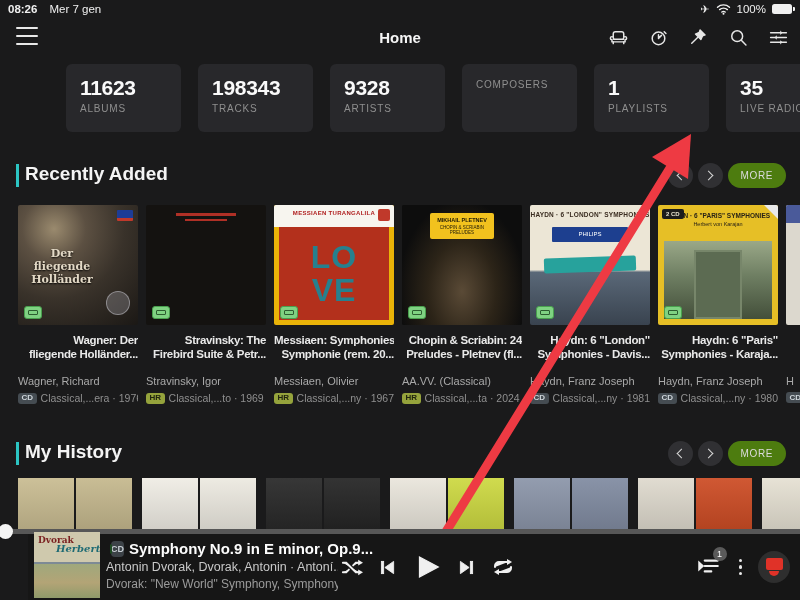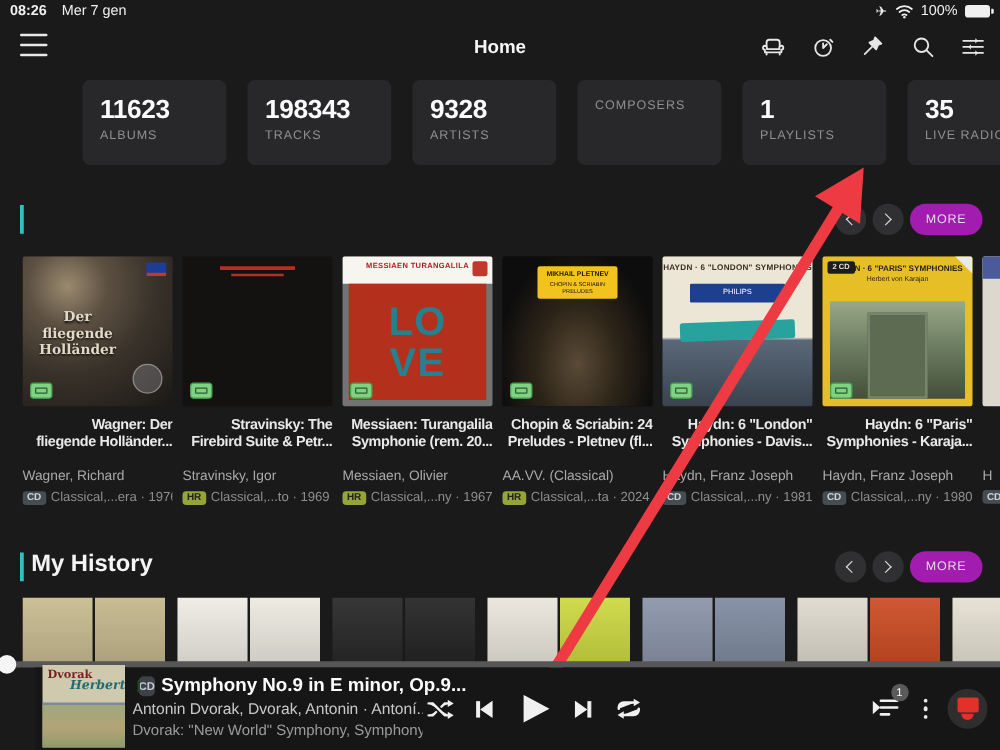--- a/index.html
+++ b/index.html
@@ -44,21 +44,21 @@
   .section-header { position:absolute; left:0; right:0; height:32px; }
   .section-header.recent { top:160px; } .section-header.history { top:438px; }
   .sec-bar { position:absolute; left:16px; top:4px; width:3px; height:23px; }
   .sec-title { position:absolute; left:25px; top:3px; font-size:19px; font-weight:700; color:#f4f4f4; }
   .sec-nav { position:absolute; right:14px; top:3px; display:flex; gap:5px; align-items:center; }
   .chev-btn { width:25px; height:25px; border-radius:50%; background:#303033;
     display:flex; align-items:center; justify-content:center; cursor:pointer; }
   .chev { width:7px; height:7px; border-left:1.6px solid #d8d8d8; border-bottom:1.6px solid #d8d8d8; }
   .chev.left { transform:rotate(45deg); margin-left:3px; }
   .chev.right { transform:rotate(-135deg); margin-right:3px; }
-  .more-btn { height:25px; border-radius:13px; background:#a21caf; color:#dcdcdc;
+  .more-btn { height:25px; border-radius:13px; background:#4d7c0f; color:#dcdcdc;
     font-size:10px; letter-spacing:0.6px; padding:0 13px; display:flex; align-items:center; cursor:pointer; }
   
   .albums-row { position:absolute; top:205px; left:18px; width:782px; display:flex; gap:8px; overflow:hidden; }
   .album-card { width:120px; flex:0 0 120px; cursor:pointer; }
   .cover { position:relative; width:120px; height:120px; border-radius:2px; overflow:hidden; }
   .t1,.t2 { font-size:11.5px; font-weight:700; color:#e9e9e9; line-height:14px;
     letter-spacing:-0.3px; white-space:nowrap; overflow:hidden;text-align:right; }
   .t1 { margin-top:8px; }
   .artist { margin-top:14px; font-size:11px; color:#a9a9a9; white-space:nowrap; overflow:hidden; }
   .meta-row { margin-top:5px; display:flex; align-items:center; gap:4px; }
@@ -75,21 +75,21 @@
   .cover-1 .gothic { position:absolute; left:4px; top:42px; width:80px; text-align:center;
     font-family:"DejaVu Serif", serif; font-weight:700; font-size:11px; line-height:13px; color:#e3d9c6;
     text-shadow:0 1px 2px #000; }
   .cover-1 .decca { position:absolute; right:5px; top:5px; width:16px; height:11px;
     background:#1d3c96; border-bottom:3px solid #c0392b; border-radius:1px; }
   .cover-1 .emblem { position:absolute; right:8px; bottom:10px; width:24px; height:24px;
     border-radius:50%; background:rgba(200,200,210,0.25); border:1px solid rgba(230,230,240,0.4); }
   .cover-2 { background:radial-gradient(ellipse at 45% 58%, #8a3a22 0%, #5724132 35%, #3a1a10 40%, #141210 72%); background-color:#141210; }
   .cover-2 .redtxt { position:absolute; top:8px; left:30px; width:60px; }
   .cover-2 .redtxt i { display:block; height:2.5px; background:#b03026; margin-bottom:3px; }
-  .cover-3 { background:#737373; }
+  .cover-3 { background:#eab308; }
   .cover-3 .band { position:absolute; top:0; left:0; right:0; height:22px; background:#f7f5ef;
     font-size:6px; font-weight:700; color:#b02020; text-align:center; padding-top:5px; letter-spacing:0.3px; }
   .cover-3 .rca { position:absolute; top:4px; right:4px; width:12px; height:12px; background:#c0392b; border-radius:2px; }
   .cover-3 .love { position:absolute; top:22px; left:5px; right:5px; bottom:5px; background:#b3301c;
     display:flex; flex-direction:column; align-items:center; justify-content:center;
     font-weight:700; font-size:32px; line-height:33px; color:#27808e; letter-spacing:1px; }
   .cover-4 { background:#0d0d0d; }
   .cover-4 .photo { position:absolute; inset:0; background:radial-gradient(ellipse at 50% 72%, #5a4a36 0%, #2c2418 40%, #0d0d0d 75%); }
   .cover-4 .dg { position:absolute; top:8px; left:28px; width:64px; height:26px; background:#f2c21e;
     border-radius:2px; text-align:center; color:#1f1a08; padding-top:4px; }
@@ -241,20 +241,21 @@
       <div class="stat-label">PLAYLISTS</div>
     </div>
     <div class="stat-card">
       <div class="stat-value">35</div>
       <div class="stat-label">LIVE RADIOS</div>
     </div>
   </div>
 
   <div class="section-header recent">
     <span class="sec-bar" style="background:#2cc5c3"></span>
+    <span class="sec-title">Recently Added</span>
     <div class="sec-nav">
       <div class="chev-btn">
           <span class="chev left"></span>
         </div>
       <div class="chev-btn">
           <span class="chev right"></span>
         </div>
       <div class="more-btn">MORE</div>
     </div>
   </div>
@@ -297,21 +298,21 @@
     <div class="album-card">
       <div class="cover cover-3">
         <div class="band">MESSIAEN TURANGALILA</div>
         <div class="rca"></div>
         <div class="love">
             <span>LO</span>
             <span>VE</span>
           </div>
         <div class="q-chip"></div>
       </div>
-      <div class="t1">Messiaen: Turangalila</div>
+      <div class="t1">Messiaen: Symphonies</div>
       <div class="t2">Symphonie (rem. 20...</div>
       <div class="artist">Messiaen, Olivier</div>
       <div class="meta-row">
           <span class="fmt-badge hr">HR</span>
           <span class="meta">Classical,...ny · 1967</span>
         </div>
     </div>
 
     <div class="album-card">
       <div class="cover cover-4">

